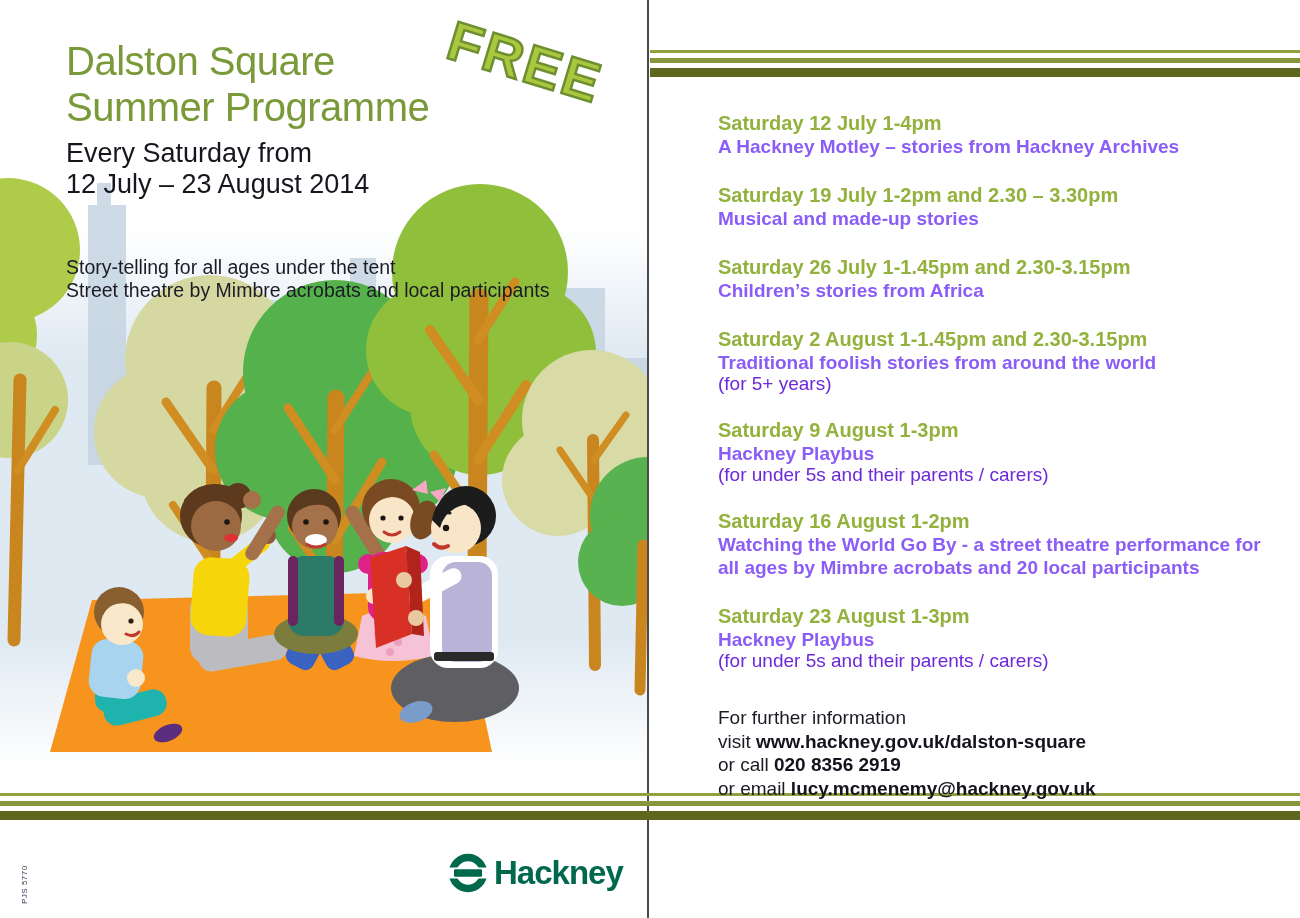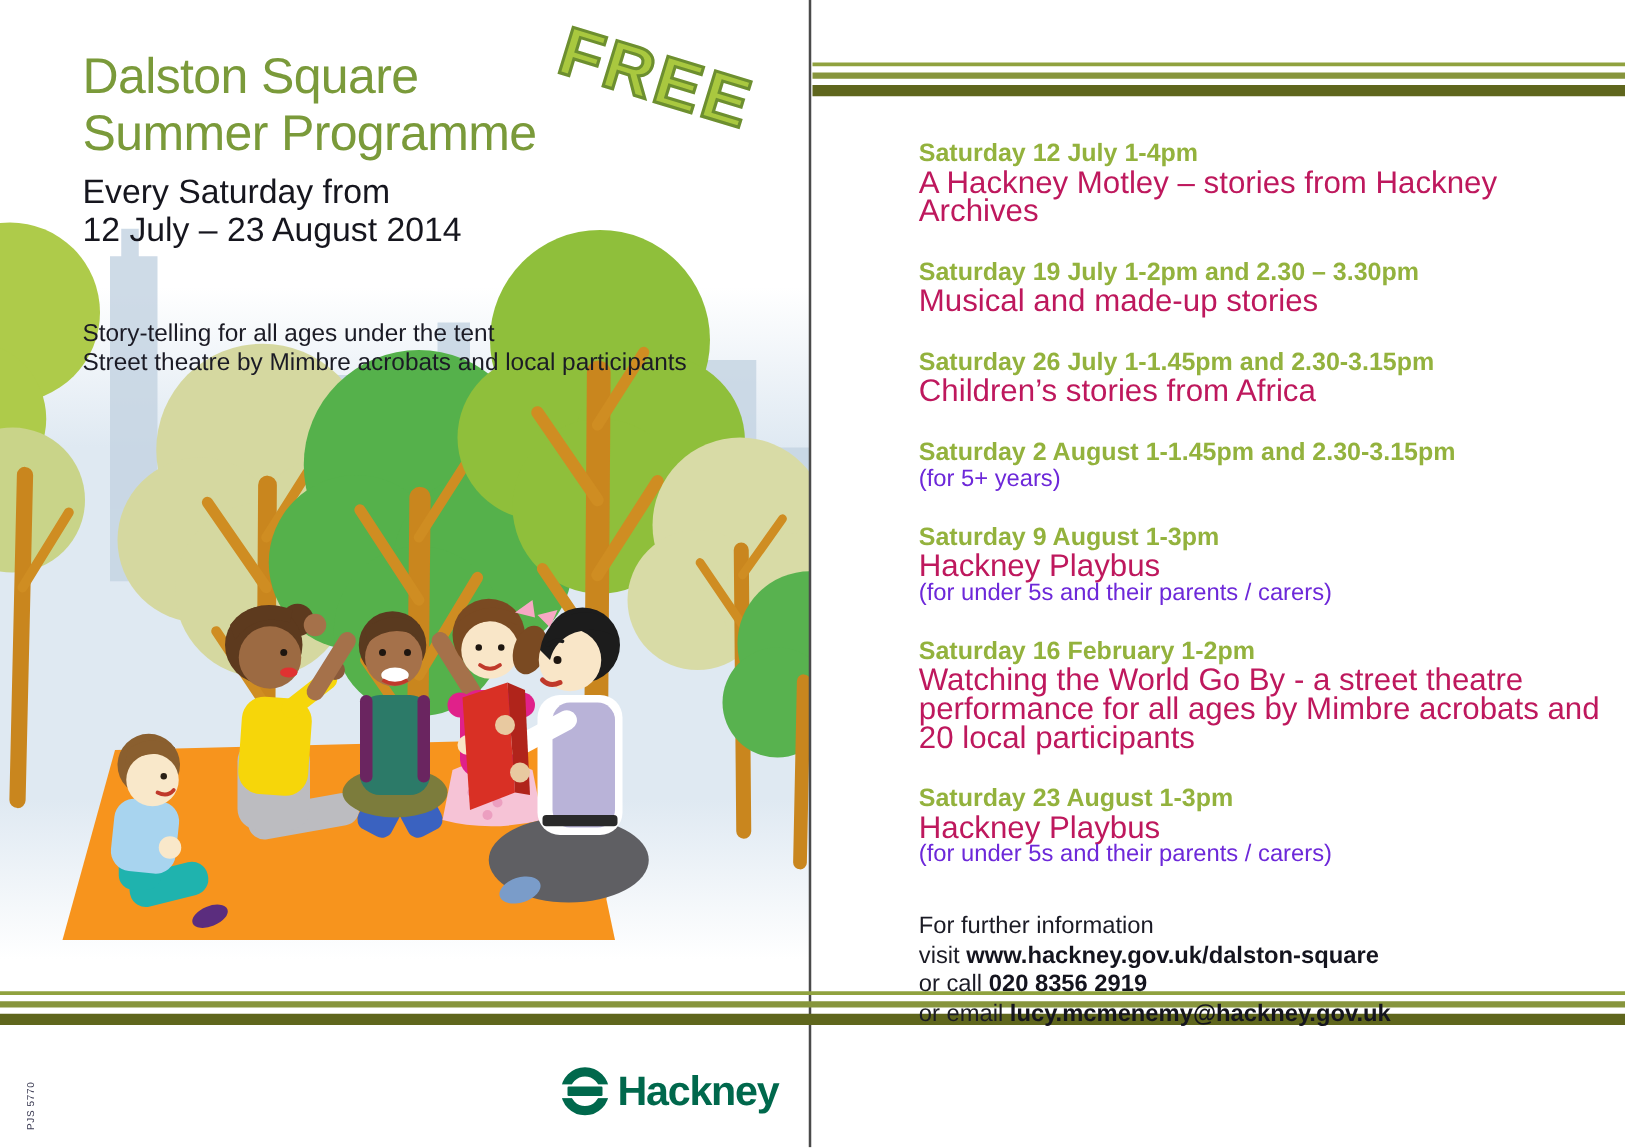--- a/index.html
+++ b/index.html
@@ -25,24 +25,24 @@
   .stripe.mid{background:var(--stripe-mid,#87953d);height:5px;}
   .stripe.dark{background:var(--stripe-dark,#5f661d);height:9px;}
   #top-stripes .stripe{left:650px;width:650px;}
   #bottom-stripes .stripe{left:0;width:1300px;}
 
   
   #divider{position:absolute;left:647px;top:0;width:2px;height:918px;background:#4a4a4a;}
 
   
   #right-panel{position:absolute;left:650px;top:0;width:650px;height:918px;}
-  #schedule{position:absolute;left:85px;top:112px;width:552px;}
+  #schedule{position:absolute;left:68px;top:112px;width:552px;}
   .event{margin:0 0 26px 0;}
   .event-heading{font-size:20px;font-weight:700;line-height:23px;color:var(--heading-green,#93b23d);}
-  .event-body{font-size:25px;line-height:23px;color:#be185d;}
+  .event-body{font-size:19px;line-height:23px;color:#8b5cf6;font-weight:bold;}
   .event-note{font-size:19px;line-height:19px;color:#6d28d9;}
   .event-note:empty{display:none;}
   #contact{margin-top:36px;font-size:19px;line-height:23.5px;color:#1b1b25;}
   #contact b{color:#14141e;}
 
   
   #logo{position:absolute;left:448px;top:853px;display:flex;align-items:center;gap:6px;}
   #logo .word{font-size:33px;font-weight:700;color:var(--logo-green,#00684c);letter-spacing:-1px;}
 
   
@@ -296,31 +296,32 @@
       </div>
 
       <div class="event">
         <div class="event-heading">Saturday 26 July 1-1.45pm and 2.30-3.15pm</div>
         <div class="event-body">Children’s stories from Africa</div>
 
       </div>
 
       <div class="event">
         <div class="event-heading">Saturday 2 August 1-1.45pm and 2.30-3.15pm</div>
+        <div class="event-body">Traditional foolish stories from around the world</div>
         <div class="event-note">(for 5+ years)</div>
       </div>
 
       <div class="event">
         <div class="event-heading">Saturday 9 August 1-3pm</div>
         <div class="event-body">Hackney Playbus</div>
         <div class="event-note">(for under 5s and their parents / carers)</div>
       </div>
 
       <div class="event">
-        <div class="event-heading">Saturday 16 February 1-2pm</div>
+        <div class="event-heading">Saturday 16 August 1-2pm</div>
         <div class="event-body">Watching the World Go By - a street theatre performance for all ages by Mimbre acrobats and 20 local participants</div>
 
       </div>
 
       <div class="event">
         <div class="event-heading">Saturday 23 August 1-3pm</div>
         <div class="event-body">Hackney Playbus</div>
         <div class="event-note">(for under 5s and their parents / carers)</div>
       </div>
 

